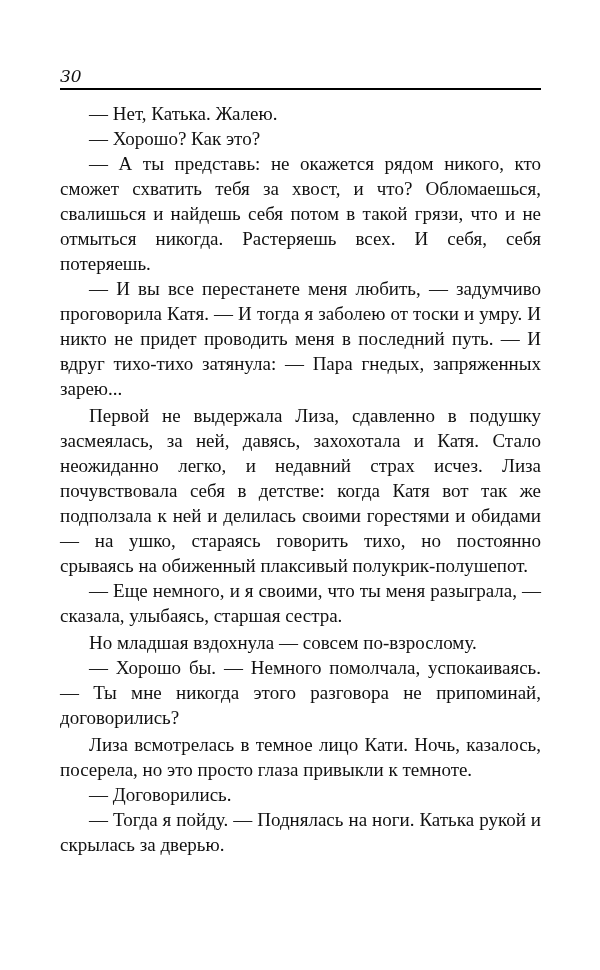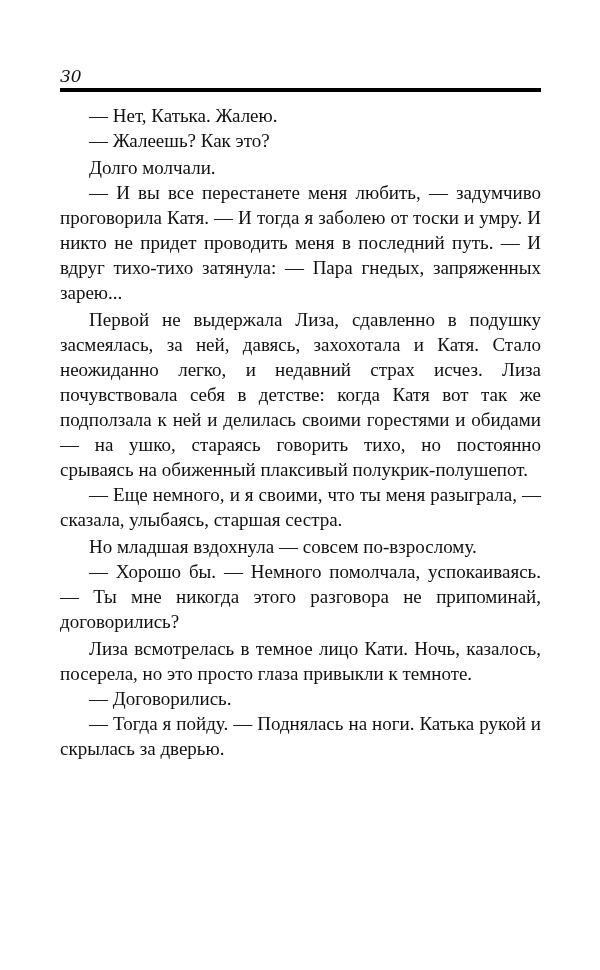--- a/index.html
+++ b/index.html
@@ -16,21 +16,21 @@
   }
   .page {
     position: absolute;
     left: 60px;
     top: 64px;
     width: 481px;
   }
   .running-head {
     position: relative;
     height: 24px;
-    border-bottom: 4px solid #000000;
+    border-bottom: 2px solid #000000;
     font-family: "DejaVu Serif", serif;
     font-style: italic;
     font-size: 15px;
   }
   .page-number {
     position: absolute;
     left: 0;
     bottom: 2px;
     font-size: 17px;
   }
@@ -60,22 +60,22 @@
 </head>
 <body>
 
 <div class="page">
   <div class="running-head">
     <span class="page-number">30</span>
   </div>
 
   <div class="body-text">
     <p class="para">— Нет, Катька. Жалею.</p>
-    <p class="para">— Жалеешь? Как это?</p>
-    <p class="para gap">Долго молчали.</p>
+    <p class="para">— Хорошо? Как это?</p>
+    <p class="para">— А ты представь: не окажется рядом никого, кто сможет схватить тебя за хвост, и что? Обломаешься, свалишься и найдешь себя потом в такой грязи, что и не отмыться никогда. Растеряешь всех. И себя, себя потеряешь.</p>
     <p class="para">— И вы все перестанете меня любить, — задумчиво проговорила Катя. — И тогда я заболею от тоски и умру. И никто не придет проводить меня в последний путь. — И вдруг тихо-тихо затянула: — Пара гнедых, запряженных зарею...</p>
     <p class="para gap">Первой не выдержала Лиза, сдавленно в подушку засмеялась, за ней, давясь, захохотала и Катя. Стало неожиданно легко, и недавний страх исчез. Лиза почувствовала себя в детстве: когда Катя вот так же подползала к ней и делилась своими горестями и обидами — на ушко, стараясь говорить тихо, но постоянно срываясь на обиженный плаксивый полукрик-полушепот.</p>
     <p class="para">— Еще немного, и я своими, что ты меня разыграла, — сказала, улыбаясь, старшая сестра.</p>
     <p class="para gap">Но младшая вздохнула — совсем по-взрослому.</p>
     <p class="para">— Хорошо бы. — Немного помолчала, успокаиваясь. — Ты мне никогда этого разговора не припоминай, договорились?</p>
     <p class="para gap">Лиза всмотрелась в темное лицо Кати. Ночь, казалось, посерела, но это просто глаза привыкли к темноте.</p>
     <p class="para">— Договорились.</p>
     <p class="para">— Тогда я пойду. — Поднялась на ноги. Катька рукой и скрылась за дверью.</p>
   </div>
 </div>

